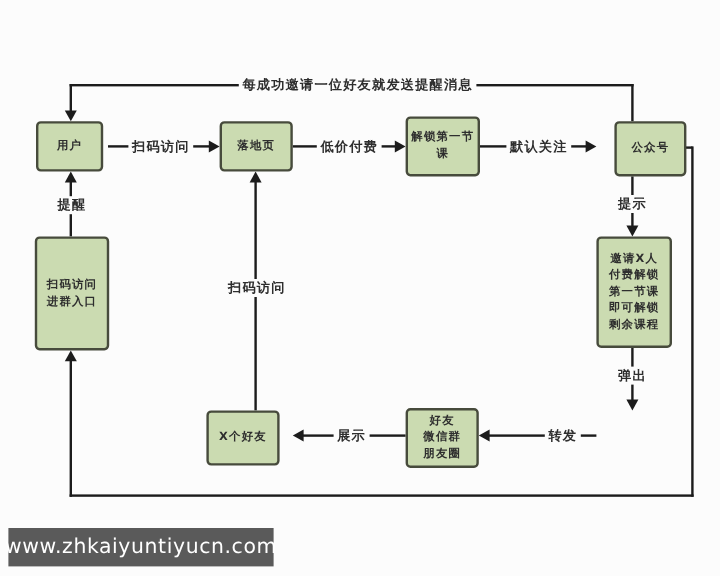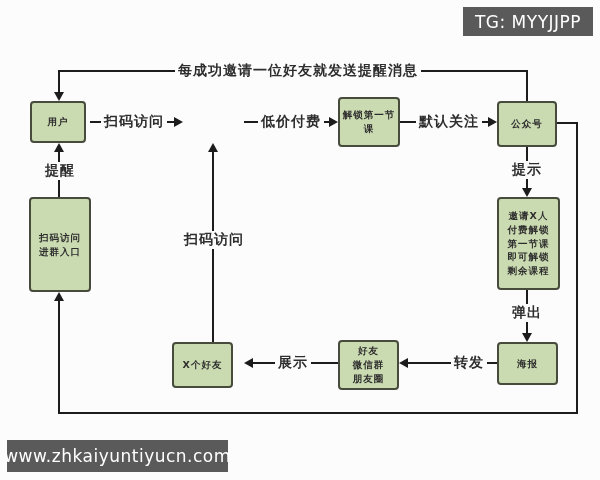--- a/index.html
+++ b/index.html
@@ -28,36 +28,35 @@
   .h{position:absolute;height:2px;background:var(--line);}
   .v{position:absolute;width:2px;background:var(--line);}
   .ah{position:absolute;width:0;height:0;}
   .ah.up{border-left:5px solid transparent;border-right:5px solid transparent;border-bottom:9px solid var(--line);}
   .ah.down{border-left:5px solid transparent;border-right:5px solid transparent;border-top:9px solid var(--line);}
   .ah.right{border-top:5px solid transparent;border-bottom:5px solid transparent;border-left:9px solid var(--line);}
   .ah.left{border-top:5px solid transparent;border-bottom:5px solid transparent;border-right:9px solid var(--line);}
   .elabel{
     position:absolute;transform:translate(-50%,-50%);
     background:var(--background);padding:0 3px;
-    font-size:14px;font-weight:700;color:var(--text);white-space:nowrap;letter-spacing:1px;
+    font-size:11px;font-weight:700;color:var(--text);white-space:nowrap;letter-spacing:1px;
   }
   .badge{
     position:absolute;background:var(--badge-bg);color:var(--badge-text);
     display:flex;align-items:center;justify-content:center;
     font-size:17px;letter-spacing:0.5px;
   }
   .tg{left:463px;top:7px;width:130px;height:29px;}
   .watermark{left:7px;top:440px;width:221px;height:32px;}
 </style>
 </head>
 <body>
 
 <div class="canvas">
 
-  <div class="badge tg">TG: MYYJJPP</div>
   <div class="badge watermark">www.zhkaiyuntiyucn.com</div>
 
   <div class="v" style="left:526px;top:70px;height:31px;"></div>
   <div class="h" style="left:58px;top:70px;width:470px;"></div>
   <div class="v" style="left:58px;top:70px;height:23px;"></div>
   <div class="ah down" style="left:54px;top:92px;"></div>
   <span class="elabel" style="left:298px;top:71px;">每成功邀请一位好友就发送提醒消息</span>
 
   <div class="h" style="left:90px;top:121px;width:85px;"></div>
   <div class="ah right" style="left:174px;top:117px;"></div>
@@ -98,46 +97,46 @@
   <div class="h" style="left:557px;top:122px;width:20px;"></div>
   <div class="v" style="left:576px;top:122px;height:292px;"></div>
   <div class="h" style="left:58px;top:412px;width:520px;"></div>
   <div class="v" style="left:58px;top:299px;height:115px;"></div>
   <div class="ah up" style="left:54px;top:292px;"></div>
 
   <div class="node" style="left:30px;top:101px;width:56px;height:42px;">
     <span>用户</span>
   </div>
 
+  <div class="node" style="left:183px;top:101px;width:61px;height:42px;">
+    <span>落地页</span>
+  </div>
 
   <div class="node" style="left:338px;top:97px;width:62px;height:50px;">
     <span>解锁第一节</span>
     <span>课</span>
   </div>
 
-  <div class="node" style="left:497px;top:101px;width:60px;height:46px;">
+  <div class="node" style="left:512px;top:101px;width:60px;height:46px;">
     <span>公众号</span>
   </div>
 
   <div class="node" style="left:29px;top:197px;width:62px;height:95px;">
     <span>扫码访问</span>
     <span>进群入口</span>
   </div>
 
   <div class="node" style="left:497px;top:197px;width:63px;height:93px;">
     <span>邀请X人</span>
     <span>付费解锁</span>
     <span>第一节课</span>
     <span>即可解锁</span>
     <span>剩余课程</span>
   </div>
 
-  <div class="node" style="left:497px;top:342px;width:61px;height:43px;">
-    <span>海报</span>
-  </div>
 
   <div class="node" style="left:338px;top:340px;width:61px;height:50px;">
     <span>好友</span>
     <span>微信群</span>
     <span>朋友圈</span>
   </div>
 
   <div class="node" style="left:172px;top:342px;width:61px;height:46px;">
     <span>X个好友</span>
   </div>

